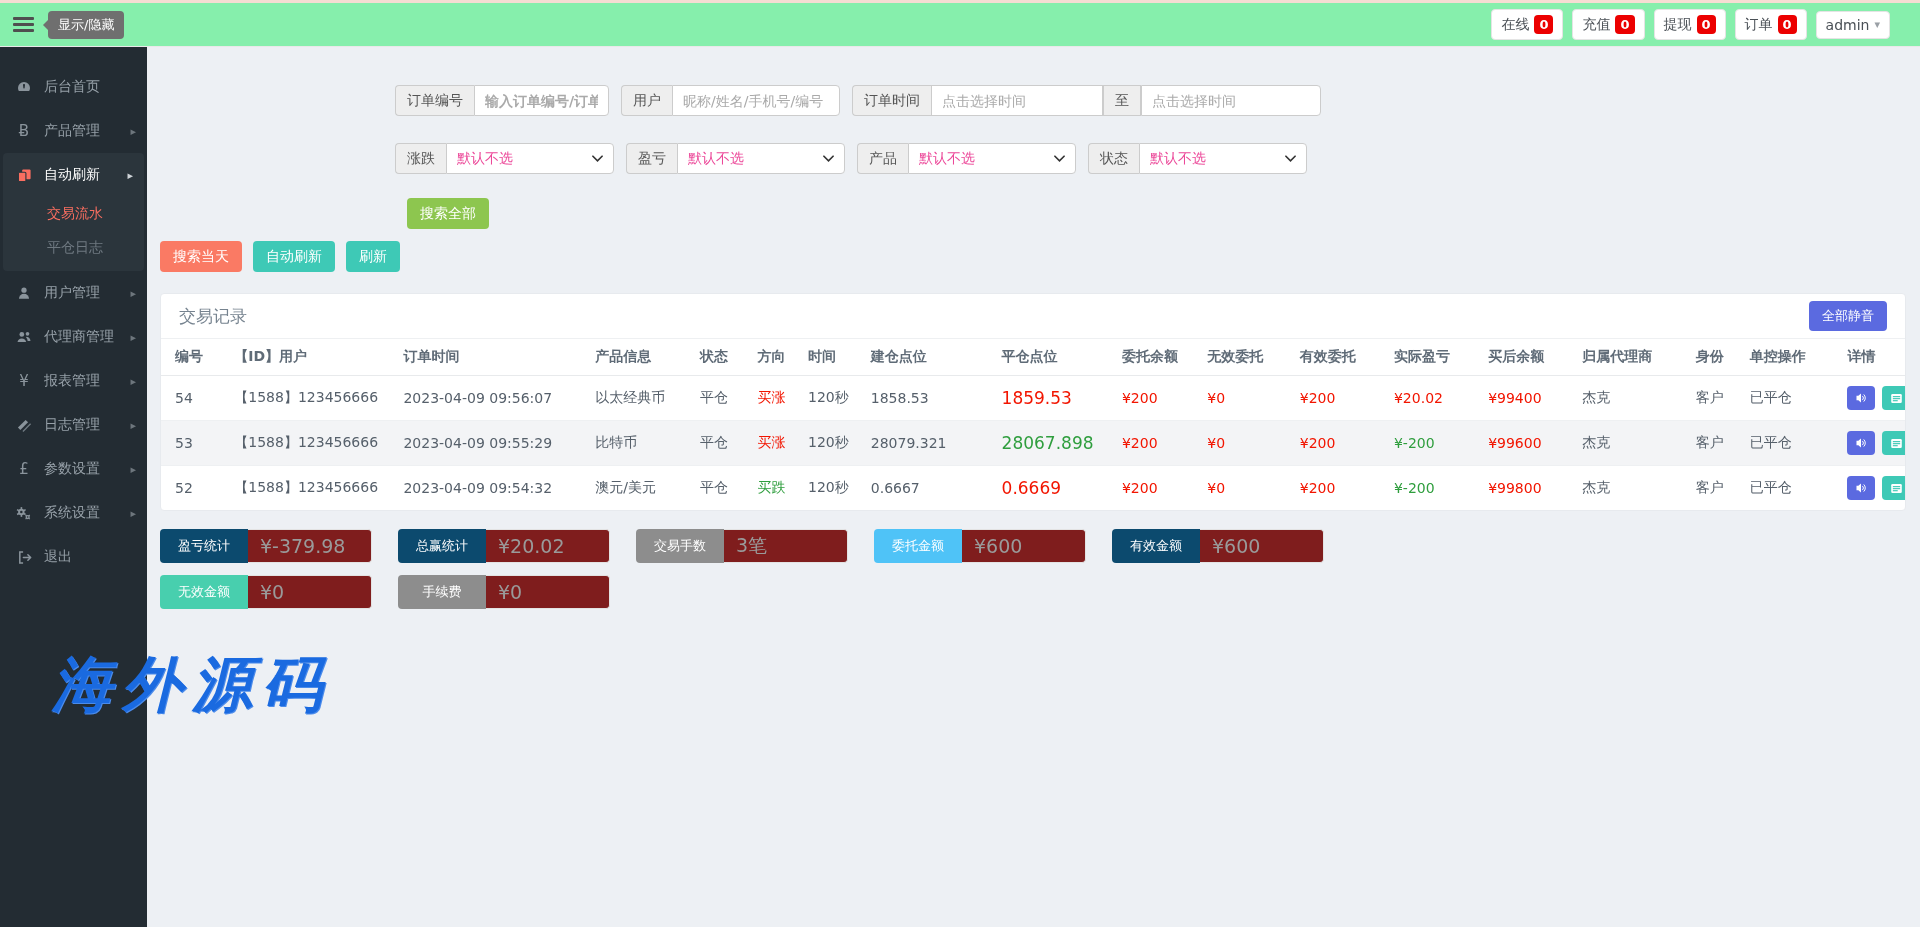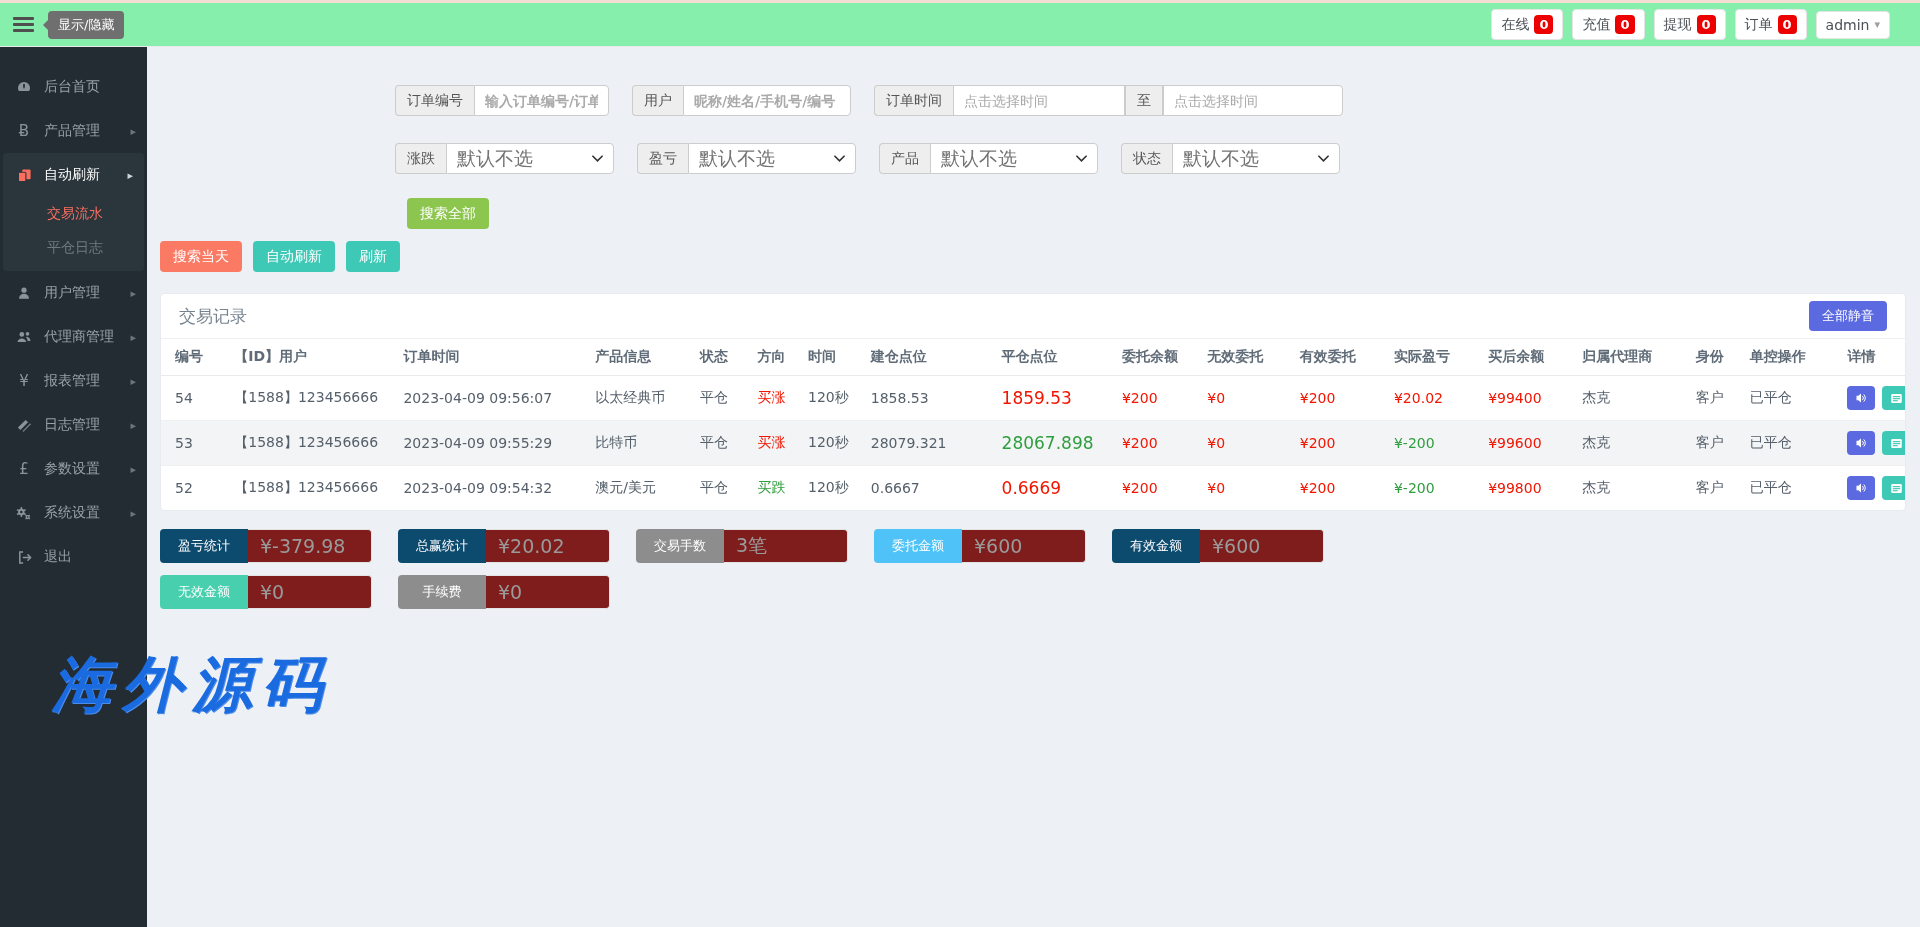--- a/index.html
+++ b/index.html
@@ -52,39 +52,39 @@
   .side-group-active { background:#2b353c; border-radius:4px; margin:0 3px; }
   .side-group-active .side-item { padding:0 10px; color:#fff; }
   .side-group-active .side-item .side-icon { color:#fa6e60; }
   .side-group-active .side-item .side-arrow { color:#cfd4d8; }
   .side-sub { padding-bottom:6px; }
   .sub-item { height:34px; display:flex; align-items:center; padding-left:44px;
     font-size:14px; color:#6e7880; cursor:pointer; }
   .sub-item.active { color:#fa6e60; }
   
   .content { position:absolute; left:147px; top:47px; right:0; bottom:0; }
-  .filters-row { position:absolute; display:flex; gap:23px;border-radius:6px; }
+  .filters-row { position:absolute; display:flex; gap:12px;border-radius:6px; }
   .row1 { left:248px; top:38px; }
   .row2 { left:248px; top:96px; }
   .igroup { display:flex; height:31px; }
   .igroup .addon {
     background:#eee; border:1px solid #ccc; border-right:none;
     border-radius:4px 0 0 4px; font-size:14px; color:#555;
     display:flex; align-items:center; padding:0 11px; white-space:nowrap;
   }
   .igroup .addon.mid { border-radius:0; border-right:none; border-left:none; }
   .igroup input {
     border:1px solid #ccc; border-radius:0 4px 4px 0; outline:none;
     font-size:14px; color:#333; padding:0 10px; width:150px;
     font-family:inherit;
   }
   .igroup input::placeholder { color:#aaa; }
   .igroup .fakesel {
     border:1px solid #ccc; border-radius:0 4px 4px 0; background:#fff;
-    font-size:19px; color:#737373; padding:0 10px; width:168px;
+    font-size:14px; color:#ec4899; padding:0 10px; width:168px;
     display:flex; align-items:center; justify-content:space-between; cursor:pointer;
   }
   .btn { border:none; border-radius:4px; color:#fff; font-size:14px;
     font-family:inherit; cursor:pointer; padding:0 13px; height:31px; }
   .btn-green { background:#8dc64f; position:absolute; left:248px; top:151px;margin-left:12px; }
   .actions { position:absolute; left:13px; top:194px; display:flex; gap:11px; }
   .btn-salmon { background:#fa7a64; }
   .btn-teal { background:#3ec9b6; }
   
   .panel {
@@ -278,21 +278,21 @@
 
 <div class="content">
 
   <div class="filters-row row1">
     <div class="igroup">
       <span class="addon">订单编号</span>
       <input style="width: 135px; font-weight: bold;" placeholder="输入订单编号/订单id">
     </div>
     <div class="igroup">
       <span class="addon">用户</span>
-      <input style="width: 168px; font-weight: bold;" placeholder="昵称/姓名/手机号/编号">
+      <input style="width: 168px;" placeholder="昵称/姓名/手机号/编号">
     </div>
     <div class="igroup">
       <span class="addon">订单时间</span>
       <input style="width: 172px; border-radius: 0px;" placeholder="点击选择时间">
       <span class="addon mid" style="border-left:1px solid #ccc;border-right:1px solid #ccc">至</span>
       <input style="width: 180px;" placeholder="点击选择时间">
     </div>
   </div>
 
   <div class="filters-row row2">

